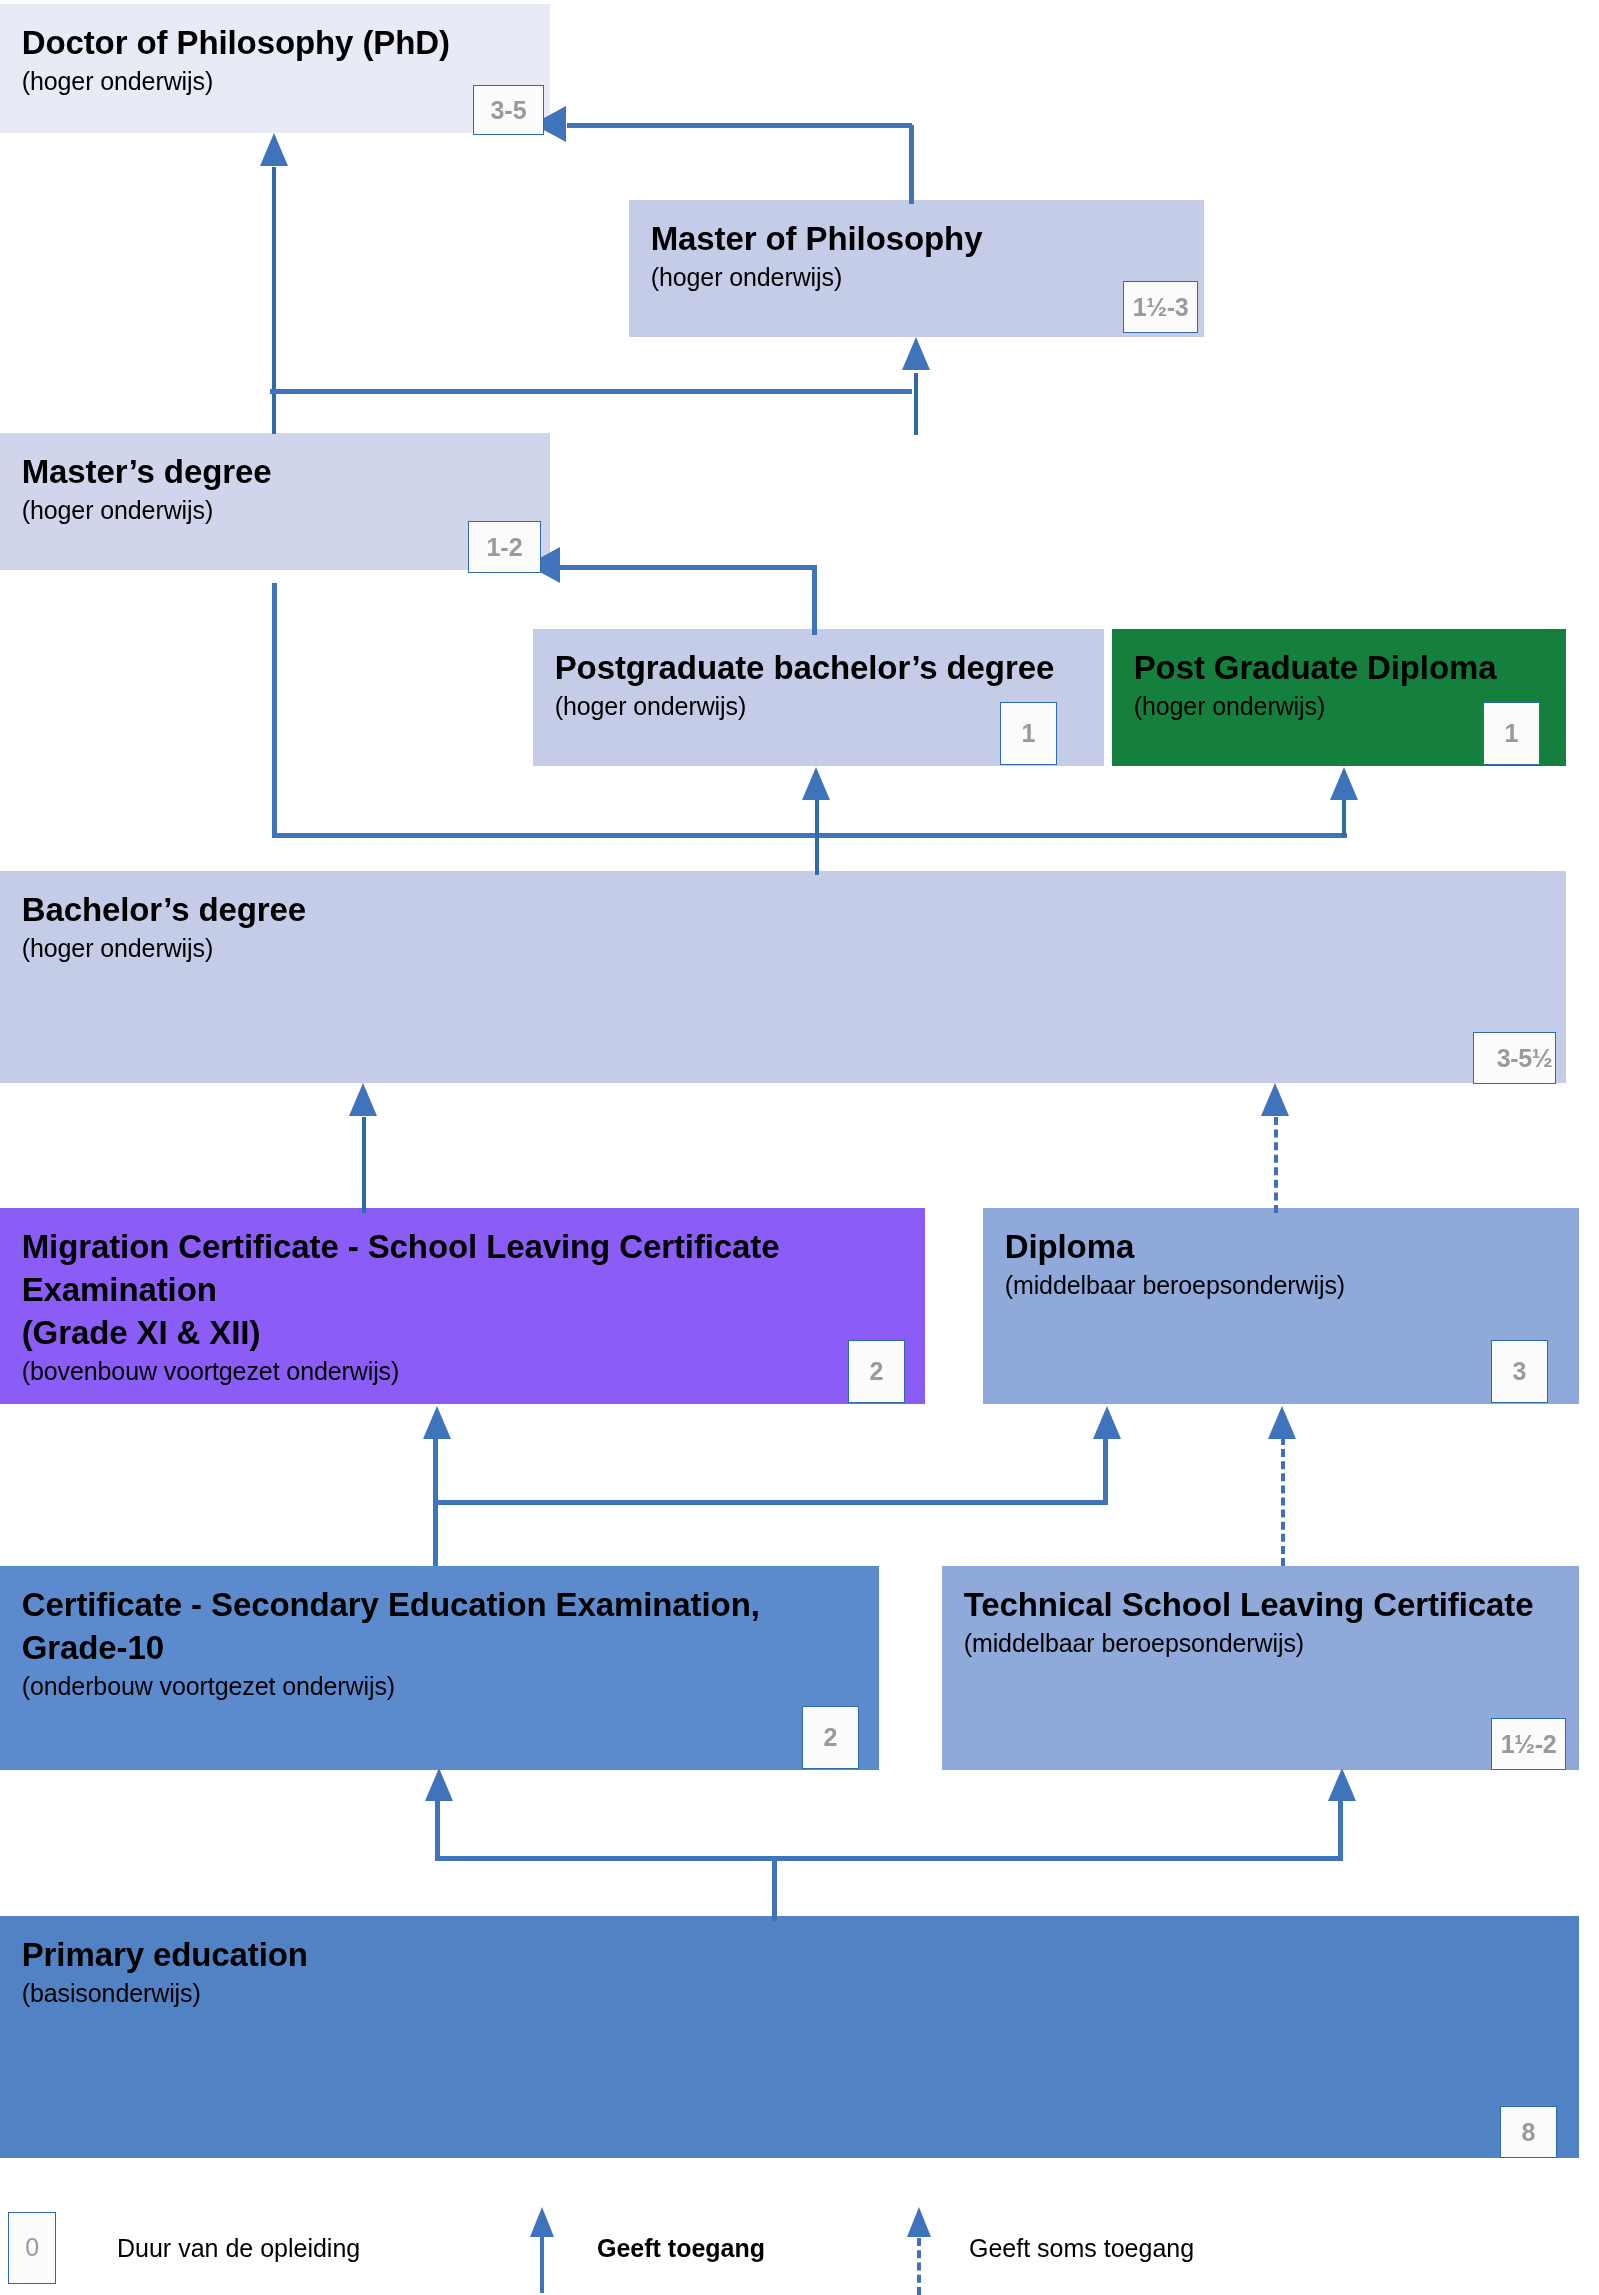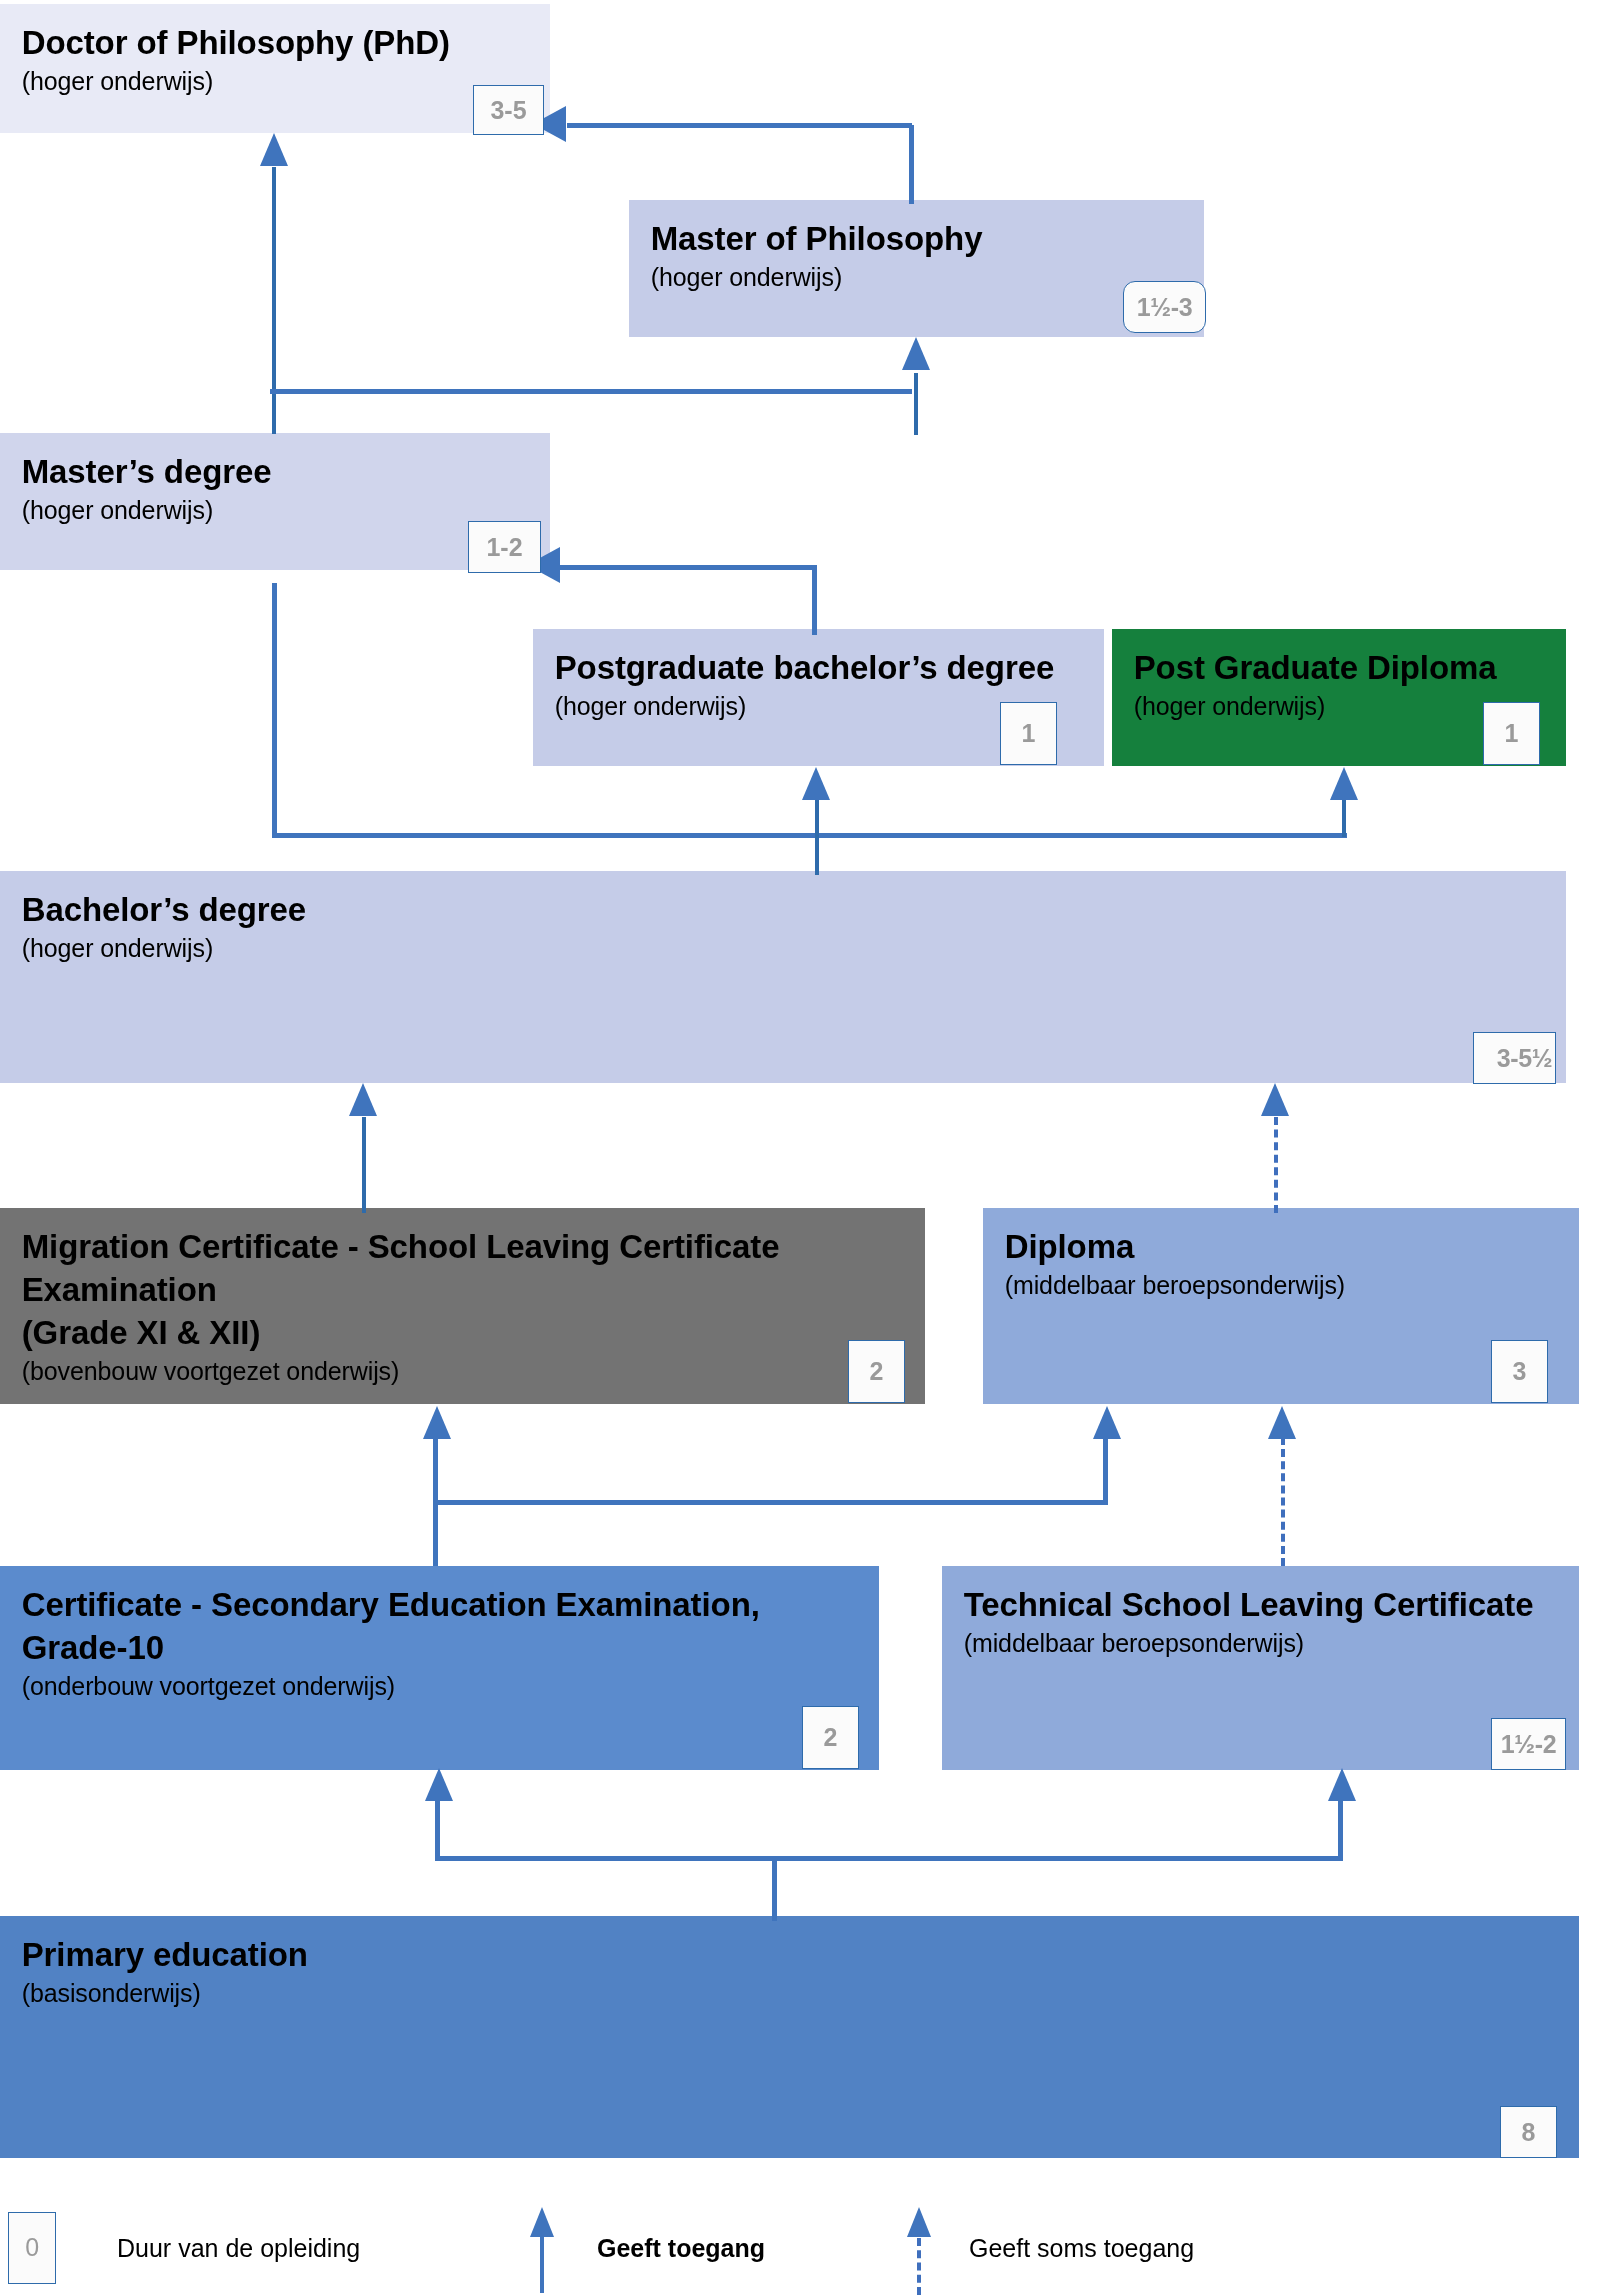--- a/index.html
+++ b/index.html
@@ -145,21 +145,21 @@
   <div class="box" style="left:0px;top:4.2px;width:550px;height:129px;background:#e8eaf6;">
     <div class="title">Doctor of Philosophy (PhD)</div>
     <div class="sub">(hoger onderwijs)</div>
   </div>
   <div class="badge" style="left:473px;top:85px;width:71px;height:50px;">3-5</div>
 
   <div class="box" style="left:629px;top:200px;width:575px;height:137px;background:#c5cce8;">
     <div class="title">Master of Philosophy</div>
     <div class="sub">(hoger onderwijs)</div>
   </div>
-  <div class="badge wide" style="left:1123px;top:281px;width:83px;height:52px;border-radius:12px;">1½-3</div>
+  <div class="badge wide" style="left:1123px;top:281px;width:75px;height:52px;">1½-3</div>
 
   <div class="box" style="left:0px;top:433px;width:550px;height:137px;background:#d0d5ec;">
     <div class="title">Master’s degree</div>
     <div class="sub">(hoger onderwijs)</div>
   </div>
   <div class="badge" style="left:468px;top:521px;width:73px;height:52px;">1-2</div>
 
   <div class="box" style="left:533px;top:629px;width:571px;height:137px;background:#c5cce8;">
     <div class="title">Postgraduate bachelor’s degree</div>
     <div class="sub">(hoger onderwijs)</div>
@@ -171,21 +171,21 @@
     <div class="sub">(hoger onderwijs)</div>
   </div>
   <div class="badge" style="left:1483px;top:702px;width:57px;height:63px;">1</div>
 
   <div class="box" style="left:0px;top:871px;width:1566px;height:212px;background:#c5cce8;">
     <div class="title">Bachelor’s degree</div>
     <div class="sub">(hoger onderwijs)</div>
   </div>
   <div class="badge wide" style="left:1473px;top:1032px;width:83px;height:52px;padding-left:20px;">3-5½</div>
 
-  <div class="box" style="left:0px;top:1208px;width:925px;height:196px;background:#737373;">
+  <div class="box" style="left:0px;top:1208px;width:925px;height:196px;background:#8b5cf6;">
     <div class="title">Migration Certificate - School Leaving Certificate Examination</div>
     <div class="title">(Grade XI &amp; XII)</div>
     <div class="sub">(bovenbouw voortgezet onderwijs)</div>
   </div>
   <div class="badge" style="left:848px;top:1340px;width:57px;height:63px;">2</div>
 
   <div class="box" style="left:983px;top:1208px;width:596px;height:196px;background:#8faada;">
     <div class="title">Diploma</div>
     <div class="sub">(middelbaar beroepsonderwijs)</div>
   </div>

